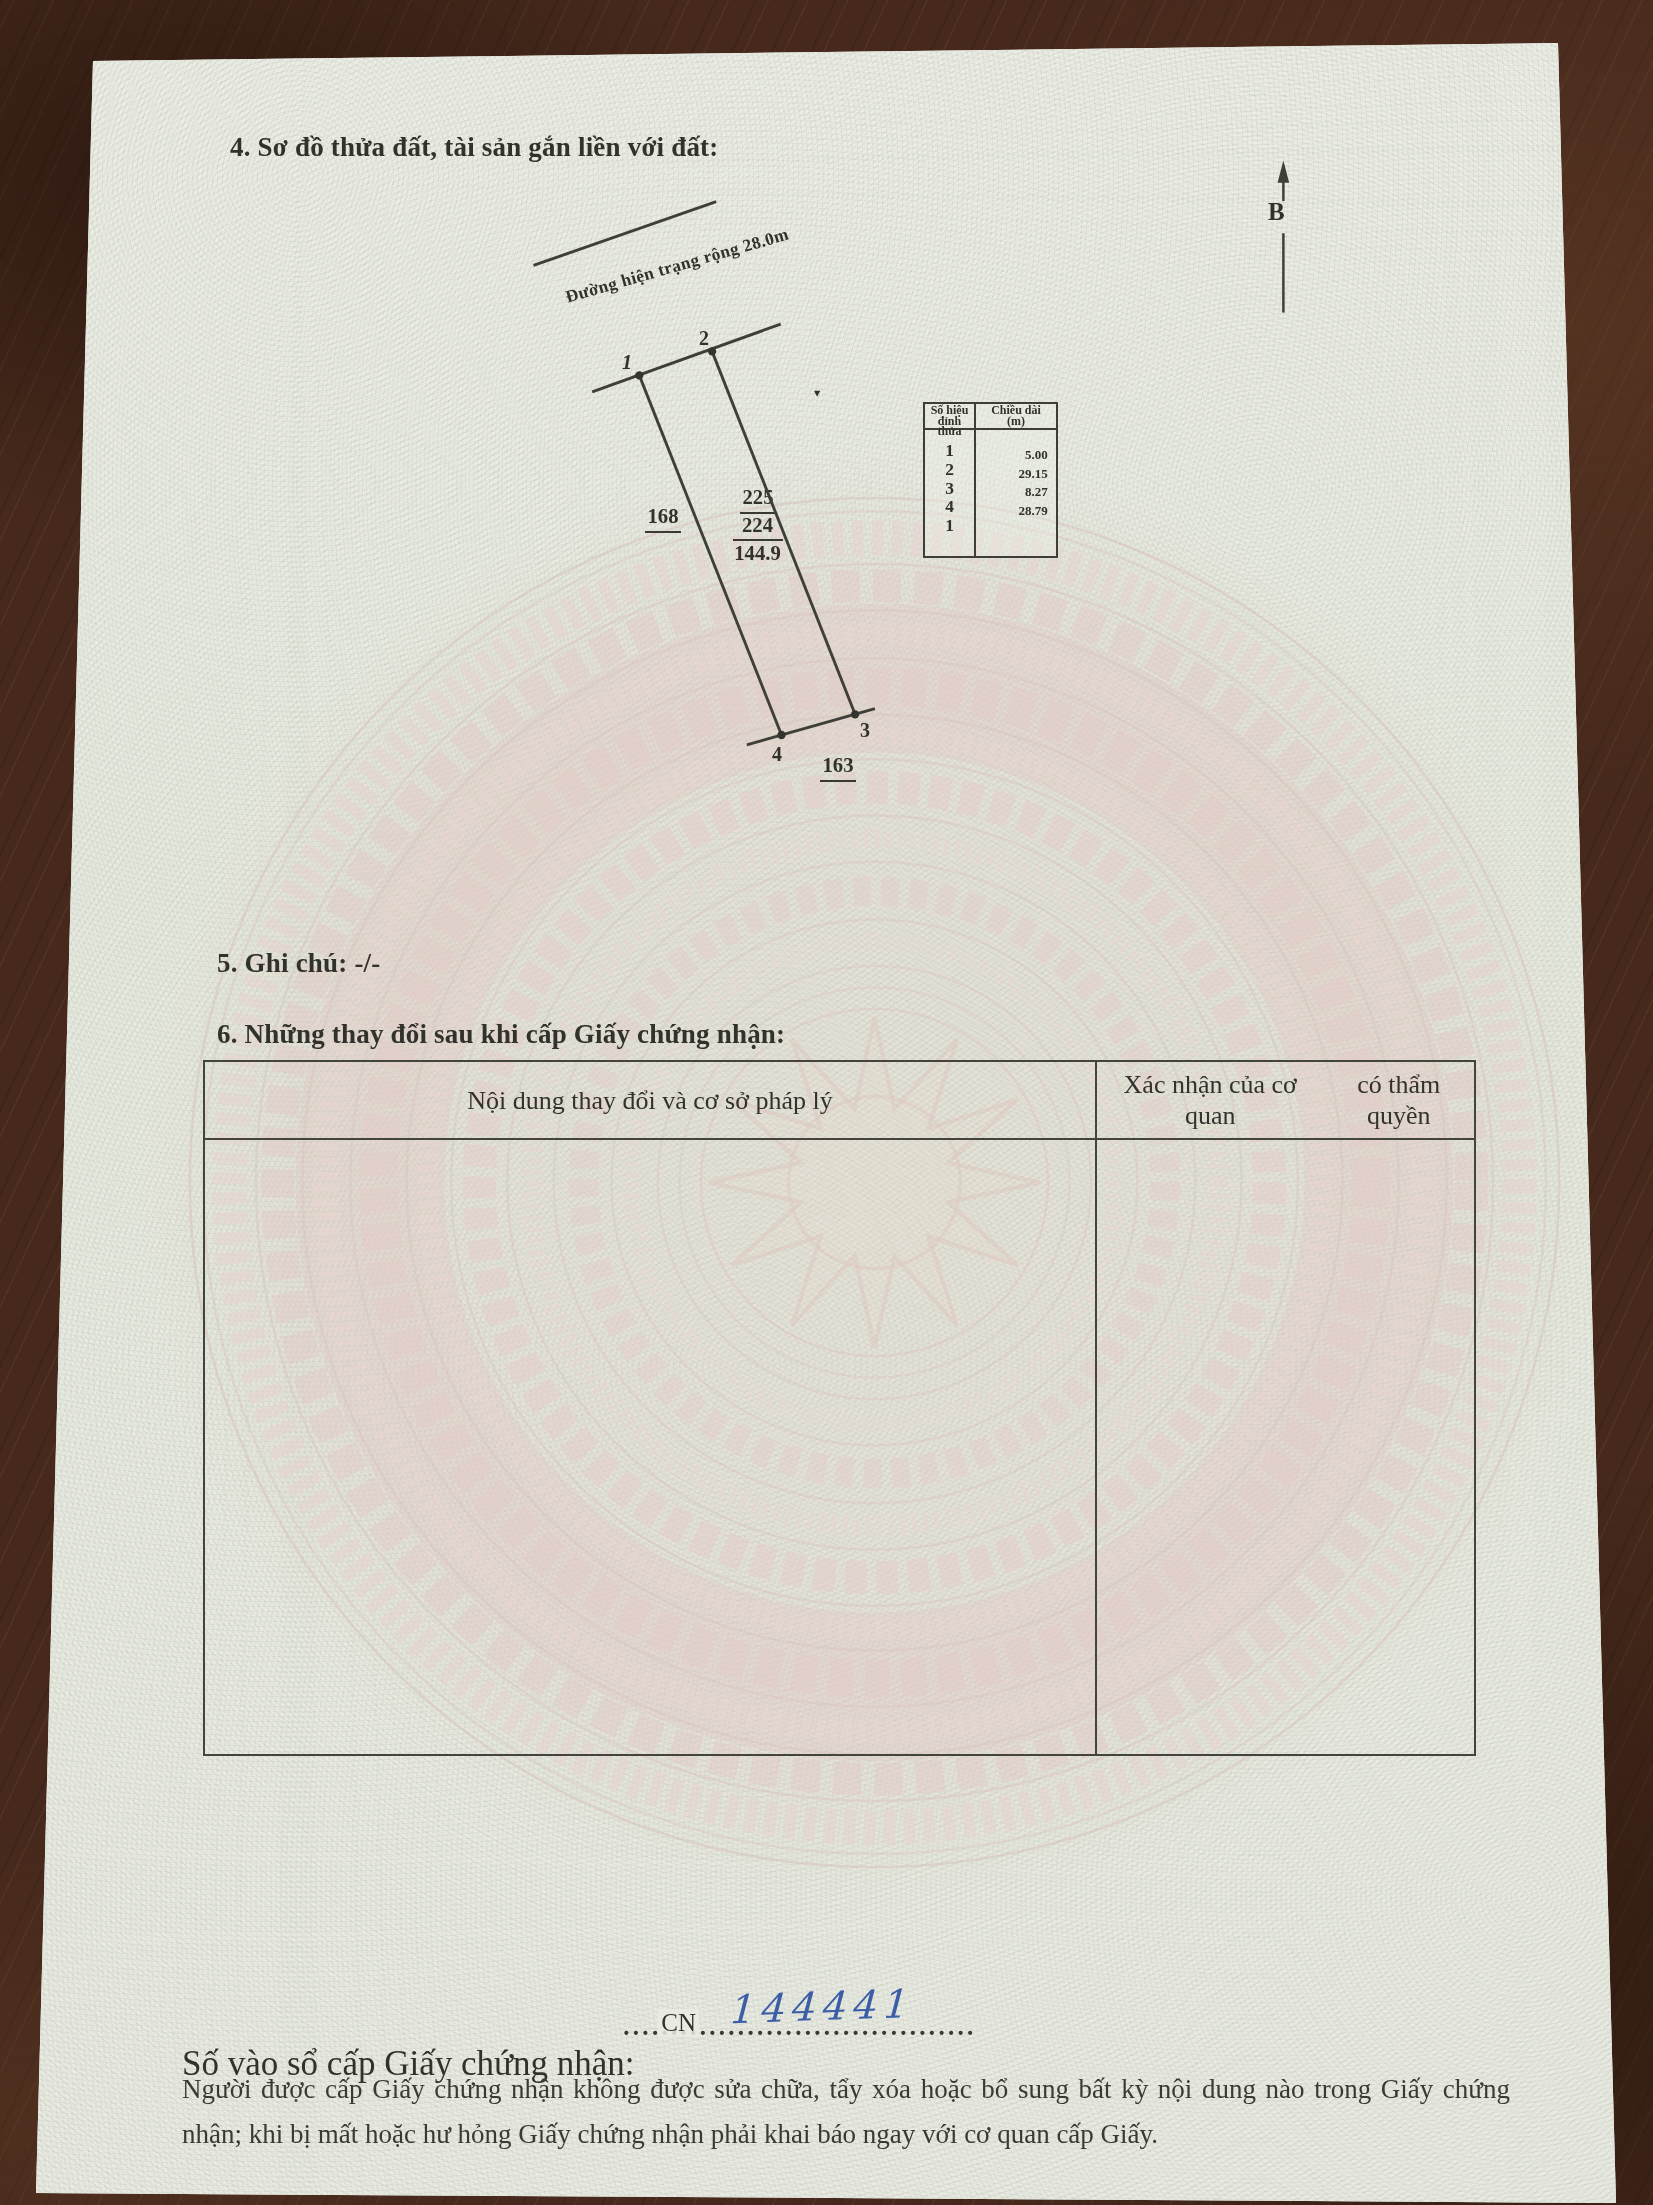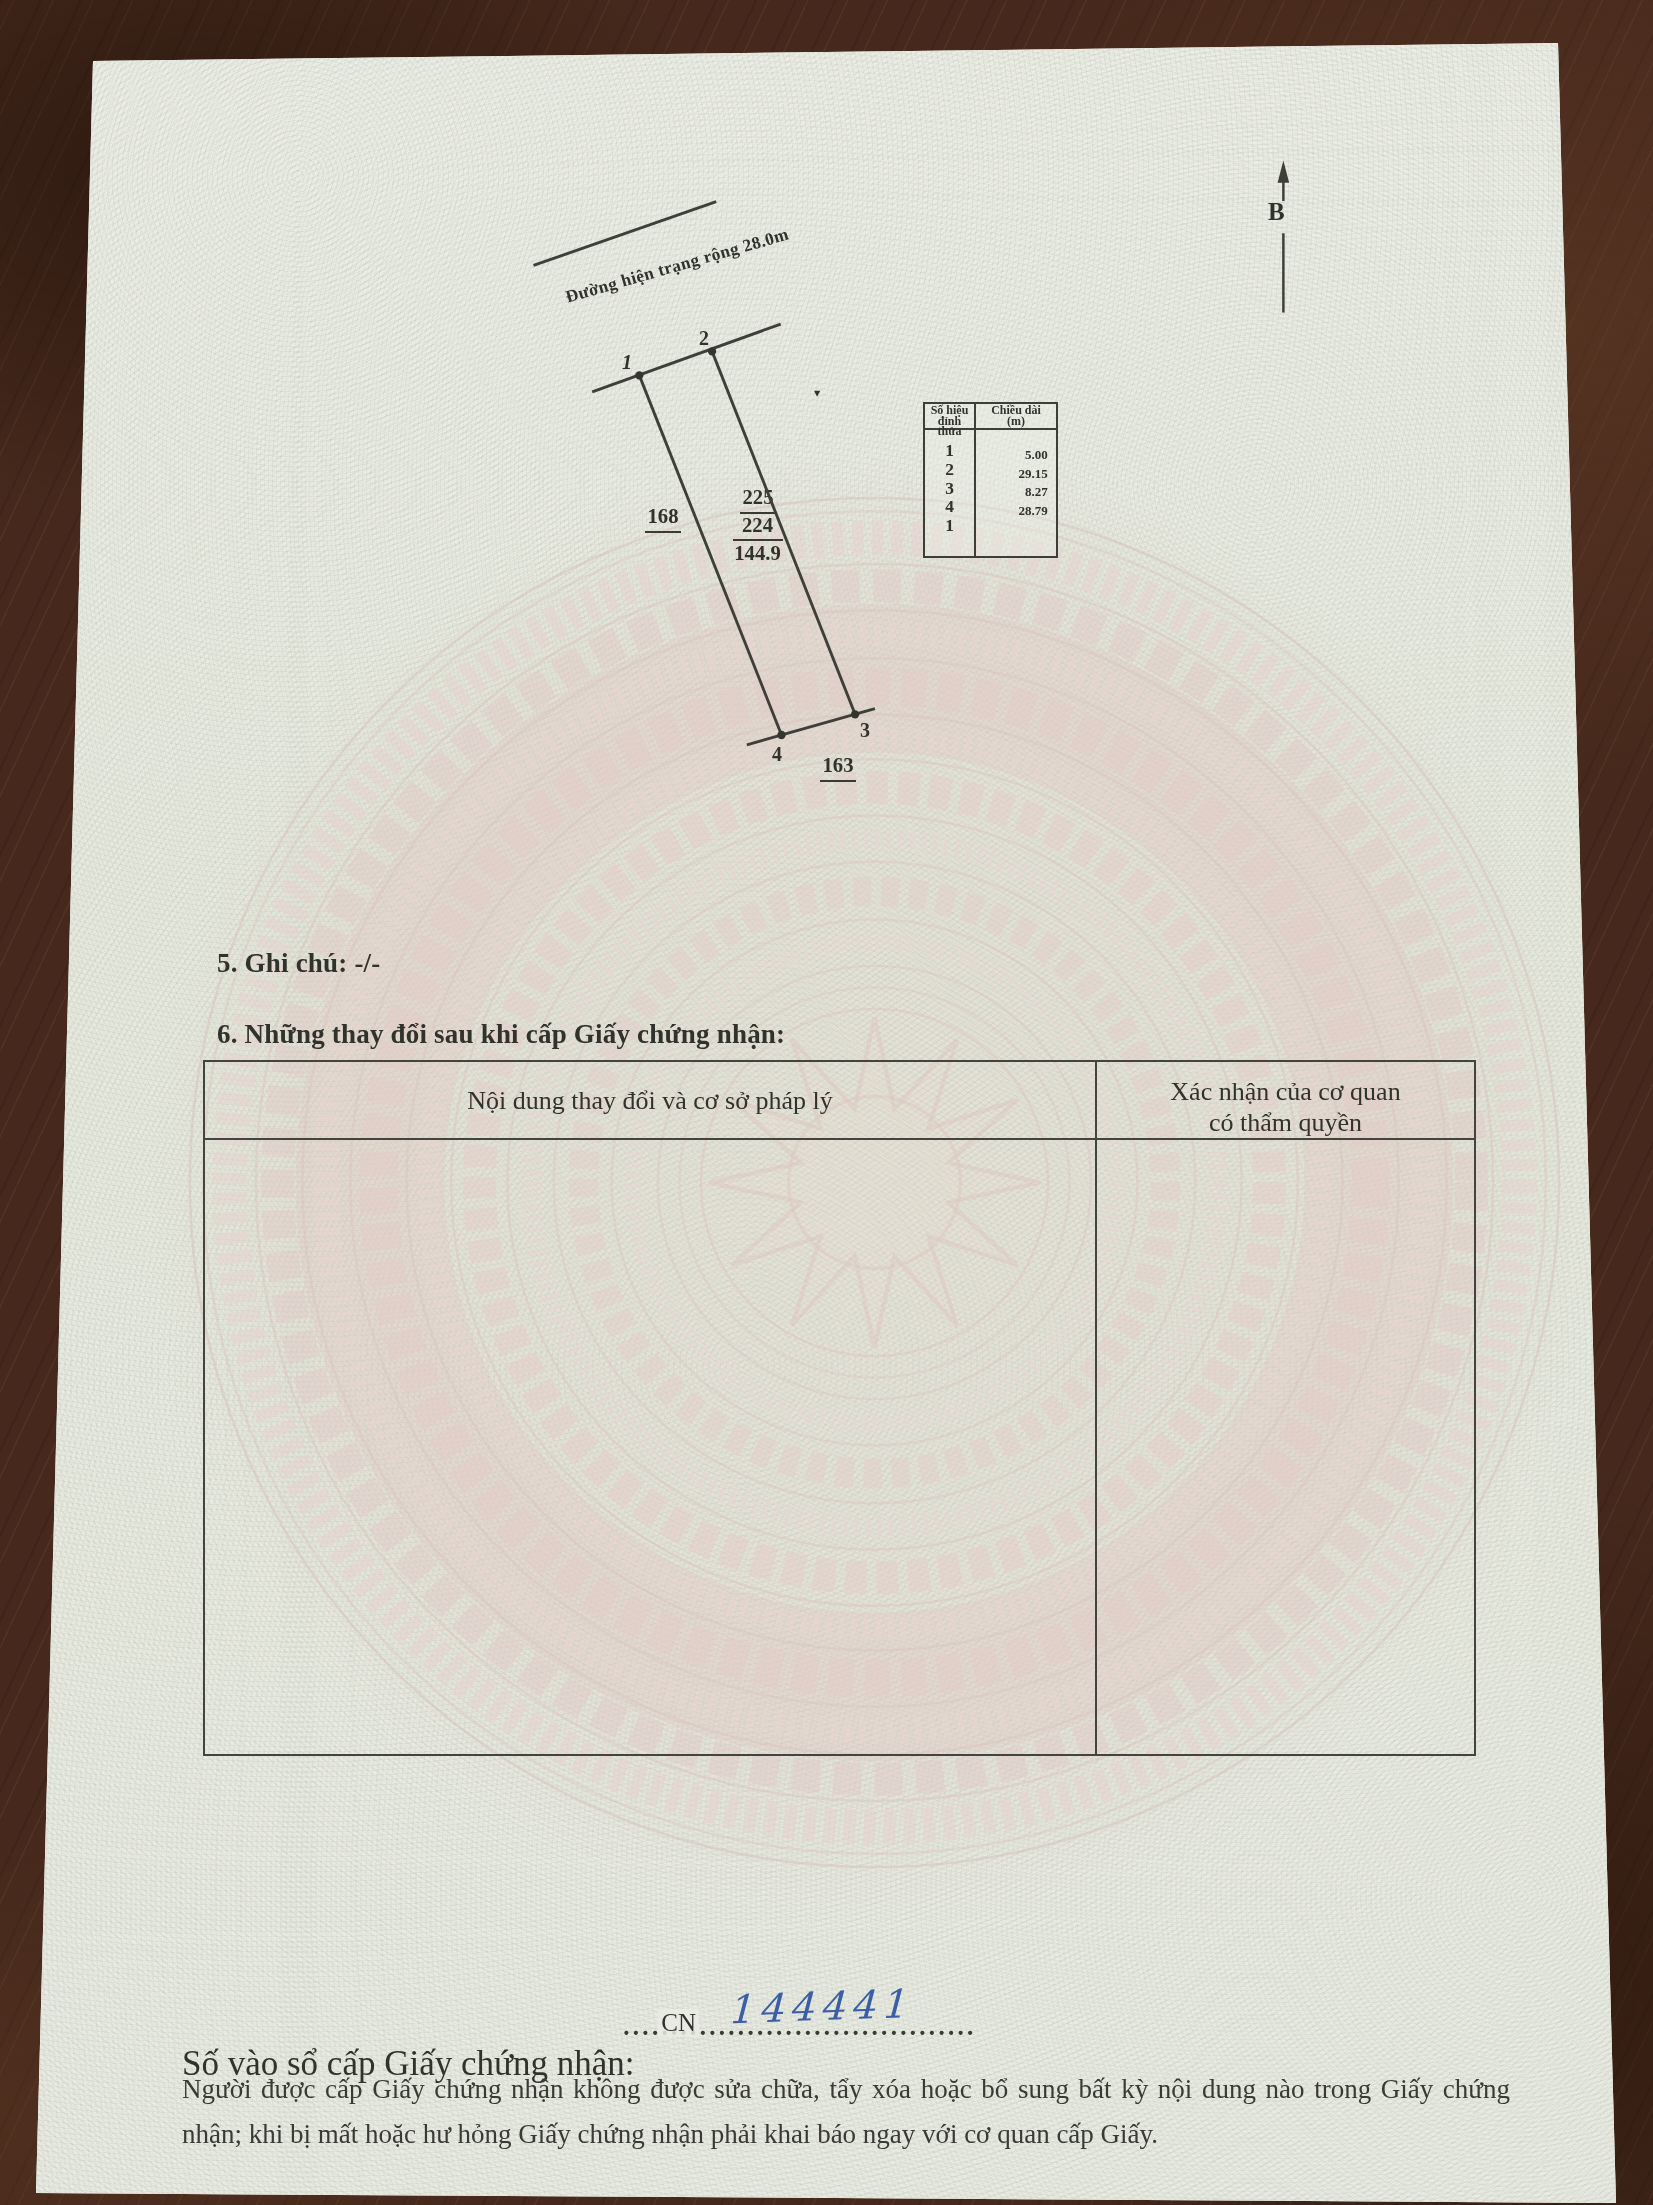--- a/index.html
+++ b/index.html
@@ -45,21 +45,21 @@
   .vt-h{height:23px;border-bottom:2.1px solid #3e3e38;font-size:12px;font-weight:bold;line-height:10.7px;text-align:center;padding-top:0.8px;box-sizing:content-box;}
   .vt-b1{padding-top:11.6px;text-align:center;}
   .vt-b1 div{height:18.6px;line-height:18.6px;font-size:17.4px;font-weight:bold;}
   .vt-b2{padding-top:16.5px;text-align:right;padding-right:8.3px;}
   .vt-b2 div{height:18.6px;line-height:18.6px;font-size:13px;font-weight:bold;}
   
   .ctable{position:absolute;left:203px;top:1060px;width:1273px;height:696px;border:2.5px solid #44443e;box-sizing:border-box;display:flex;flex-direction:column;}
   .ct-hrow{height:78px;border-bottom:2.5px solid #44443e;display:flex;box-sizing:border-box;}
   .ct-brow{flex:1;display:flex;}
   .ct-c1{width:892px;border-right:2.1px solid #44443e;box-sizing:border-box;display:flex;align-items:center;justify-content:center;}
-  .ct-c2{flex:1;display:flex;flex-direction:column;align-items:center;justify-content:flex-end;}
+  .ct-c2{flex:1;display:flex;flex-direction:row;align-items:center;justify-content:space-between;}
   .ct-hrow .txt{font-size:26px;line-height:31px;text-align:center;}
   
   .reg-label{font-size:35px;}
   .reg-cn{font-size:25px;}
   .reg-dots{font-size:35px;letter-spacing:0.8px;color:#3a3a34;}
   .reg-hand{font-size:39px;font-style:italic;color:#3b5ea6;letter-spacing:5.8px;transform:rotate(-2deg) skewX(-6deg);font-family:"DejaVu Serif","Liberation Serif",serif;}
   .footer{position:absolute;left:182px;top:2067px;width:1328px;font-size:27px;line-height:45px;text-align:justify;color:#3a3a35;white-space:normal;}
 </style>
 </head>
 <body>
@@ -92,20 +92,21 @@
       <circle cx="840" cy="840" r="262" stroke="#d9c4c0" stroke-width="3" opacity=".5"></circle>
       <circle cx="840" cy="840" r="236" stroke="#d9c4c0" stroke-width="3" opacity=".45"></circle>
       <circle cx="840" cy="840" r="210" stroke="#ddc3be" stroke-width="3" opacity=".55"></circle>
       <polygon opacity=".55" stroke="#ddc3be" stroke-width="5" fill="rgba(230,205,200,0.25)" points="1040,840 929,864 1013,940 905,905 940,1013 864,929 840,1040 816,929 740,1013 775,905 667,940 751,864 640,840 751,816 667,740 775,775 740,667 816,751 840,640 864,751 940,667 905,775 1013,740 929,816"></polygon>
       <circle cx="840" cy="840" r="104" stroke="#ddc3be" stroke-width="4" opacity=".5"></circle>
     </g>
   </svg>
 
   <div class="content">
 
+    <div class="abs s-head" style="left:230px;top:132px;">4. Sơ đồ thửa đất, tài sản gắn liền với đất:</div>
 
     <svg class="dlines" width="1654" height="2205" viewBox="0 0 2000 2667">
       <g stroke="#3f3f39" stroke-width="3.5" fill="none">
         <path d="M 645 321 L 866 244"></path>
         <path d="M 716 474 L 944 392"></path>
         <path d="M 773 454 L 945 889"></path>
         <path d="M 861 425 L 1034 864"></path>
         <path d="M 903 901 L 1058 857"></path>
       </g>
       <g fill="#35352f">

